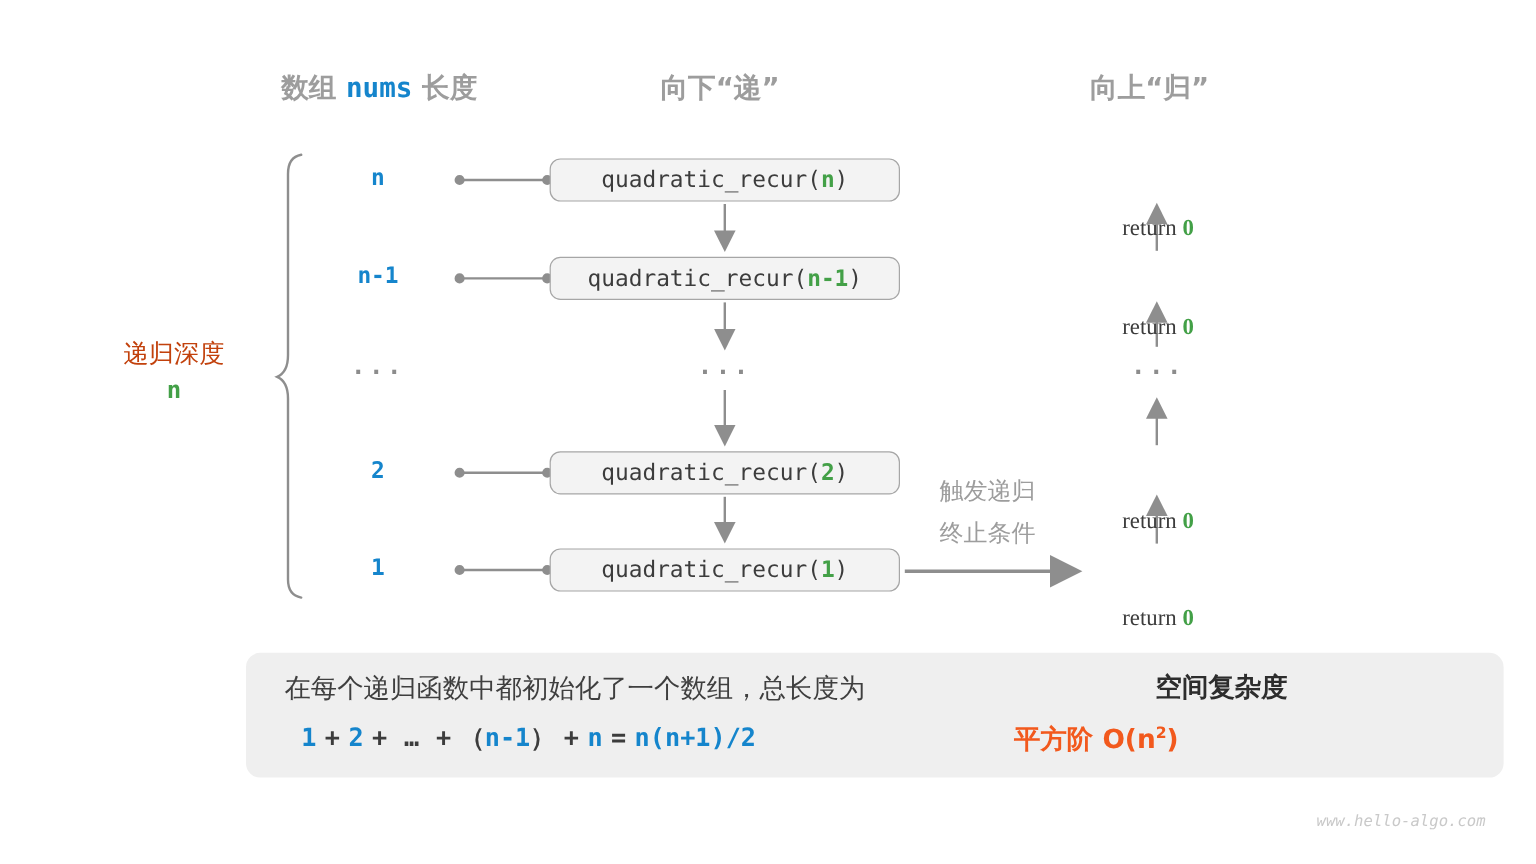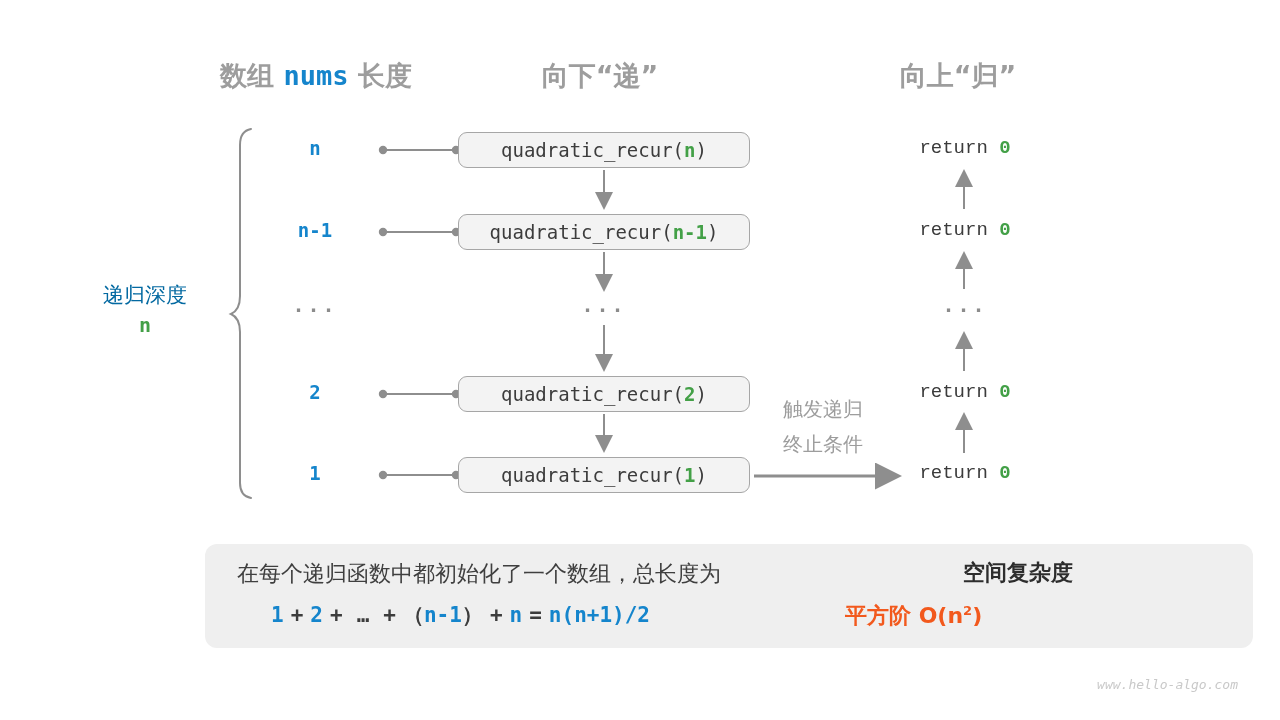--- a/index.html
+++ b/index.html
@@ -1,53 +1,53 @@
 <!DOCTYPE html>
 <html><head>
 <meta charset="utf-8">
 <style>
   html,body{margin:0;padding:0;background:#ffffff;}
   .stage{position:relative;width:1280px;height:720px;background:#ffffff;overflow:hidden;
          font-family:"DejaVu Sans",sans-serif;}
   svg.overlay{position:absolute;left:0;top:0;width:1280px;height:720px;pointer-events:none;}
 
   
-  .col-header{position:absolute;top:58px;height:28px;font-size:27px;font-weight:bold;
+  .col-header{position:absolute;top:58px;height:28px;font-size:23px;font-weight:bold;
               color:#9d9d9d;text-align:center;white-space:pre;}
   .code-blue{color:#1585cc;font-family:"DejaVu Sans Mono",monospace;font-weight:bold;}
 
   
   .depth-title{position:absolute;left:75px;top:281px;width:140px;text-align:center;
-               font-size:21px;color:#0369a1;}
+               font-size:21px;color:#c2410c;}
   .depth-n{position:absolute;left:75px;top:313px;width:140px;text-align:center;
             font-family:"DejaVu Sans Mono",monospace;font-size:20px;font-weight:bold;color:#43a047;}
 
   
   .depth-label{position:absolute;left:270px;width:90px;text-align:center;
                font-family:"DejaVu Sans Mono",monospace;font-size:19px;font-weight:bold;color:#1585cc;}
   .call-box{position:absolute;left:458px;width:292px;height:36px;box-sizing:border-box;
             background:#f3f3f3;border:1.5px solid #a6a6a6;border-radius:9px;
             display:flex;align-items:center;justify-content:center;
             font-family:"DejaVu Sans Mono",monospace;font-size:19px;color:#3c3c3c;white-space:pre;}
   .call-box .arg{color:#43a047;font-weight:bold;}
   .return-label{position:absolute;left:880px;width:170px;text-align:center;
-                font-family:Liberation Mono, monospace;font-size:19px;color:#3c3c3c;white-space:pre;}
+                font-family:Liberation Serif, serif;font-size:19px;color:#3c3c3c;white-space:pre;margin-top:43px;}
   .return-label .zero{color:#43a047;font-weight:bold;}
   .ellipsis{position:absolute;font-family:"DejaVu Sans Mono",monospace;font-size:20px;
             font-weight:bold;color:#8c8c8c;letter-spacing:3px;text-align:center;}
 
   
   .base-case{position:absolute;left:758px;top:392px;width:130px;text-align:center;
              font-size:20px;font-weight:normal;color:#9d9d9d;line-height:35px;}
 
   
   .summary-panel{position:absolute;left:205px;top:544px;width:1048px;height:104px;
                  background:#efefef;border-radius:12px;}
   .summary-line1{position:absolute;left:32px;top:15px;font-size:22px;color:#3f3f3f;white-space:pre;}
-  .summary-formula{position:absolute;left:66px;top:57px;font-family:"DejaVu Sans Mono",monospace;
+  .summary-formula{position:absolute;left:46px;top:57px;font-family:"DejaVu Sans Mono",monospace;
                    font-size:21px;font-weight:bold;color:#3c3c3c;white-space:pre;}
   .summary-formula .t-blue{color:#1585cc;}
   .summary-formula .t-op{margin:0 7px;color:#3c3c3c;}
   .result-title{position:absolute;left:640px;top:14px;width:228px;text-align:right;
                 font-size:22px;font-weight:bold;color:#2d2d2d;}
   .result-value{position:absolute;left:640px;top:57px;width:228px;text-align:left;
                 font-size:22px;font-weight:bold;color:#f2591d;white-space:pre;}
   .result-value .sup{font-size:13px;position:relative;top:-8px;}
 
   .watermark{position:absolute;left:1070px;top:677px;width:168px;text-align:right;

